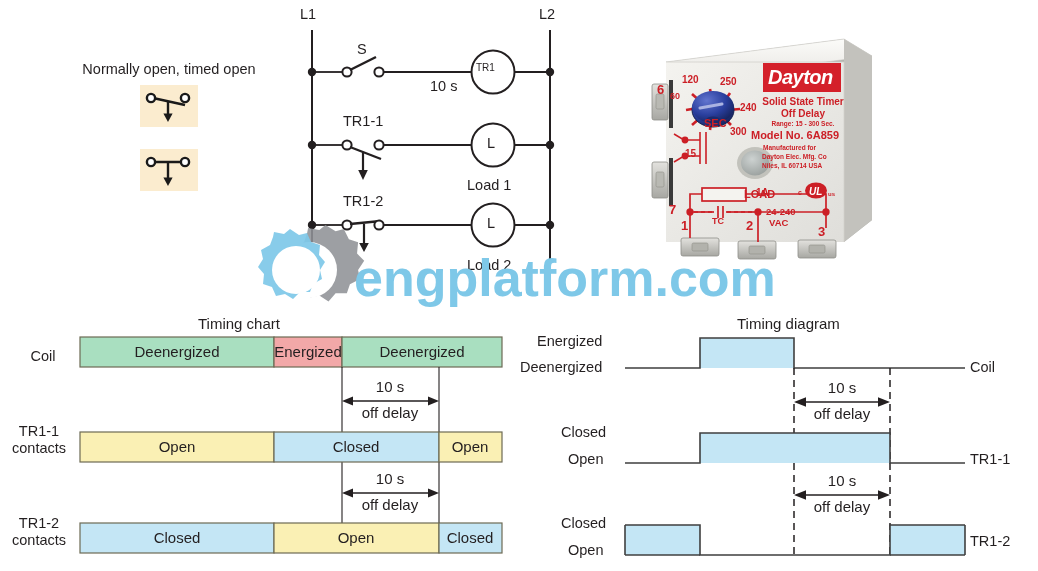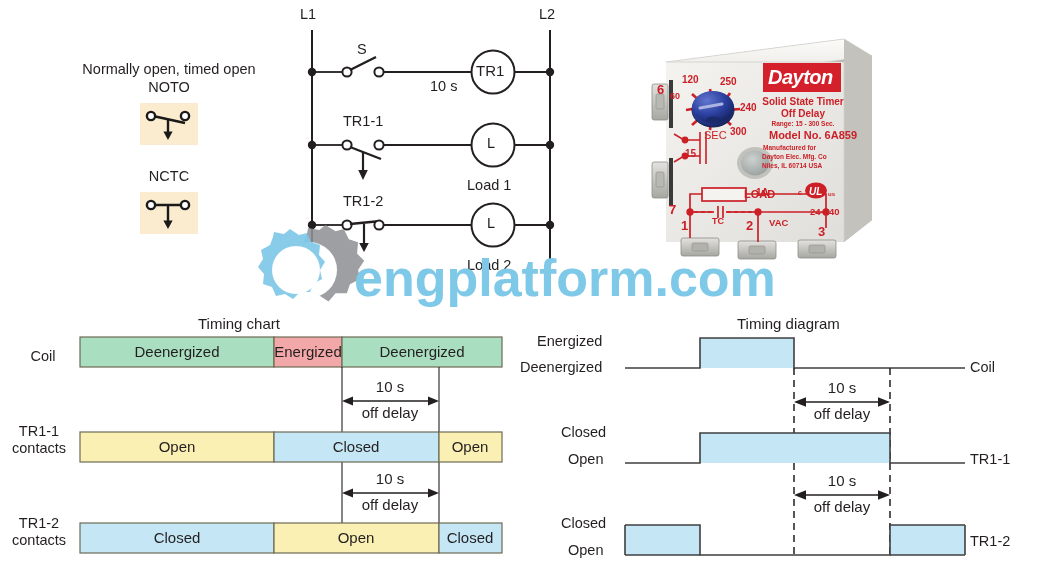--- a/index.html
+++ b/index.html
@@ -36,34 +36,32 @@
   
   #watermark{left:246px;top:218px;width:540px;height:90px;pointer-events:none;}
 </style>
 </head>
 <body>
 
 <div class="abs" id="legend-block">
 
   <div style="margin-bottom:22px;">
     <div class="legend-cap">Normally open, timed open</div>
-    <div class="legend-cap">NOTO</div>
     <div class="sym-box">
       <svg width="58" height="42" viewBox="0 0 58 42">
         <line x1="13" y1="13" x2="45" y2="20" stroke="#1a1a1a" stroke-width="2.6"></line>
         <circle cx="11" cy="13" r="4.1" fill="#ffffff" stroke="#1a1a1a" stroke-width="2.4"></circle>
         <circle cx="45" cy="13" r="4.1" fill="#ffffff" stroke="#1a1a1a" stroke-width="2.4"></circle>
         <line x1="28" y1="16" x2="28" y2="32" stroke="#1a1a1a" stroke-width="2.4"></line>
         <path d="M28 37 L23.4 28.5 L32.6 28.5 Z" fill="#1a1a1a"></path>
       </svg>
     </div>
   </div>
 
   <div>
-    <div class="legend-cap">NCTC</div>
     <div class="sym-box">
       <svg width="58" height="42" viewBox="0 0 58 42">
         <line x1="11" y1="13" x2="46" y2="13" stroke="#1a1a1a" stroke-width="2.6"></line>
         <circle cx="11" cy="13" r="4.1" fill="#ffffff" stroke="#1a1a1a" stroke-width="2.4"></circle>
         <circle cx="45" cy="13" r="4.1" fill="#ffffff" stroke="#1a1a1a" stroke-width="2.4"></circle>
         <line x1="28" y1="14" x2="28" y2="32" stroke="#1a1a1a" stroke-width="2.4"></line>
         <path d="M28 37 L23.4 28.5 L32.6 28.5 Z" fill="#1a1a1a"></path>
       </svg>
     </div>
   </div>
@@ -116,21 +114,21 @@
       <line x1="235" y1="225" x2="270" y2="225" stroke="#231f20" stroke-width="1.8"></line>
     </g>
   </svg>
 
   
   <div class="abs txt" style="left:20px;top:6px;">L1</div>
   <div class="abs txt" style="left:259px;top:6px;">L2</div>
 
   <div class="abs txt" style="left:77px;top:41px;">S</div>
   <div class="abs txt" style="left:150px;top:78px;">10 s</div>
-  <div class="abs txt" style="left:196px;top:62px;font-size:15px;">TR1</div>
+  <div class="abs txt" style="left:196px;top:62px;font-size:10px;">TR1</div>
 
   <div class="abs txt" style="left:63px;top:113px;">TR1-1</div>
   <div class="abs txt" style="left:207px;top:135px;">L</div>
   <div class="abs txt" style="left:187px;top:177px;">Load 1</div>
 
   <div class="abs txt" style="left:63px;top:193px;">TR1-2</div>
   <div class="abs txt" style="left:207px;top:215px;">L</div>
   <div class="abs txt" style="left:187px;top:257px;">Load 2</div>
 </div>
 
@@ -245,46 +243,46 @@
 
   
   <div class="abs" style="left:115px;top:41px;width:78px;height:29px;background:#d4202a;">
     <div class="abs" style="left:5px;top:3px;font-family:'Liberation Sans',sans-serif;font-weight:bold;font-style:italic;font-size:20px;color:#ffffff;letter-spacing:-0.5px;">Dayton</div>
   </div>
 
   
   <div class="abs ctr" style="left:112px;top:74px;width:86px;font-size:10px;font-weight:bold;color:#cc1f26;">Solid State Timer</div>
   <div class="abs ctr" style="left:112px;top:86px;width:86px;font-size:10px;font-weight:bold;color:#cc1f26;">Off Delay</div>
   <div class="abs ctr" style="left:110px;top:98px;width:90px;font-size:6.5px;font-weight:bold;color:#cc1f26;">Range: 15 - 300 Sec.</div>
-  <div class="abs ctr" style="left:118px;top:107px;width:94px;font-size:11px;font-weight:bold;color:#cc1f26;">Model No. 6A859</div>
+  <div class="abs ctr" style="left:100px;top:107px;width:94px;font-size:11px;font-weight:bold;color:#cc1f26;">Model No. 6A859</div>
   <div class="abs" style="left:115px;top:122px;font-size:6.5px;font-weight:bold;color:#cc1f26;">Manufactured for</div>
   <div class="abs" style="left:114px;top:131px;font-size:6.5px;font-weight:bold;color:#cc1f26;">Dayton Elec. Mfg. Co</div>
   <div class="abs" style="left:114px;top:140px;font-size:6.5px;font-weight:bold;color:#cc1f26;">Niles, IL 60714  USA</div>
 
   
   <div class="abs" style="left:34px;top:52px;font-size:10px;font-weight:bold;color:#cc1f26;">120</div>
   <div class="abs" style="left:72px;top:54px;font-size:10px;font-weight:bold;color:#cc1f26;">250</div>
   <div class="abs" style="left:22px;top:69px;font-size:9px;font-weight:bold;color:#cc1f26;">60</div>
   <div class="abs" style="left:92px;top:80px;font-size:10px;font-weight:bold;color:#cc1f26;">240</div>
   <div class="abs" style="left:37px;top:103px;font-size:10px;font-weight:bold;color:#cc1f26;margin-top:23px;">15</div>
-  <div class="abs" style="left:56px;top:107px;font-size:11px;font-weight:normal;color:#cc1f26;">SEC</div>
+  <div class="abs" style="left:56px;top:95px;font-size:11px;font-weight:bold;color:#cc1f26;">SEC</div>
   <div class="abs" style="left:82px;top:104px;font-size:10px;font-weight:bold;color:#cc1f26;">300</div>
 
   
   <div class="abs" style="left:9px;top:60px;font-size:13px;font-weight:bold;color:#cc1f26;">6</div>
   <div class="abs" style="left:21px;top:180px;font-size:13px;font-weight:bold;color:#cc1f26;">7</div>
   <div class="abs" style="left:33px;top:196px;font-size:13px;font-weight:bold;color:#cc1f26;">1</div>
   <div class="abs" style="left:98px;top:196px;font-size:13px;font-weight:bold;color:#cc1f26;">2</div>
   <div class="abs" style="left:170px;top:202px;font-size:13px;font-weight:bold;color:#cc1f26;">3</div>
 
   
   <div class="abs" style="left:57px;top:166px;font-size:11px;font-weight:bold;color:#cc1f26;padding-left:39px;">LOAD</div>
   <div class="abs" style="left:108px;top:165px;font-size:10px;font-weight:bold;color:#cc1f26;">1A</div>
   <div class="abs" style="left:64px;top:194px;font-size:9px;font-weight:bold;color:#cc1f26;">TC</div>
-  <div class="abs" style="left:118px;top:184px;font-size:9.5px;font-weight:bold;color:#cc1f26;margin-left:44px;">24-240</div>
+  <div class="abs" style="left:118px;top:184px;font-size:9.5px;font-weight:bold;color:#cc1f26;">24-240</div>
   <div class="abs" style="left:121px;top:195px;font-size:9.5px;font-weight:bold;color:#cc1f26;">VAC</div>
 
   
   <div class="abs" style="left:150px;top:160px;">
     <svg width="38" height="18" viewBox="0 0 38 18">
       <text x="0" y="13" font-family="Liberation Sans, sans-serif" font-size="7" font-weight="bold" fill="#cc1f26">c</text>
       <ellipse cx="18" cy="8.5" rx="11" ry="8" fill="#cc1f26"></ellipse>
       <text x="11" y="13" font-family="Liberation Sans, sans-serif" font-size="10" font-weight="bold" font-style="italic" fill="#ffffff">UL</text>
       <text x="30" y="14" font-family="Liberation Sans, sans-serif" font-size="6" font-weight="bold" fill="#cc1f26">us</text>
     </svg>

